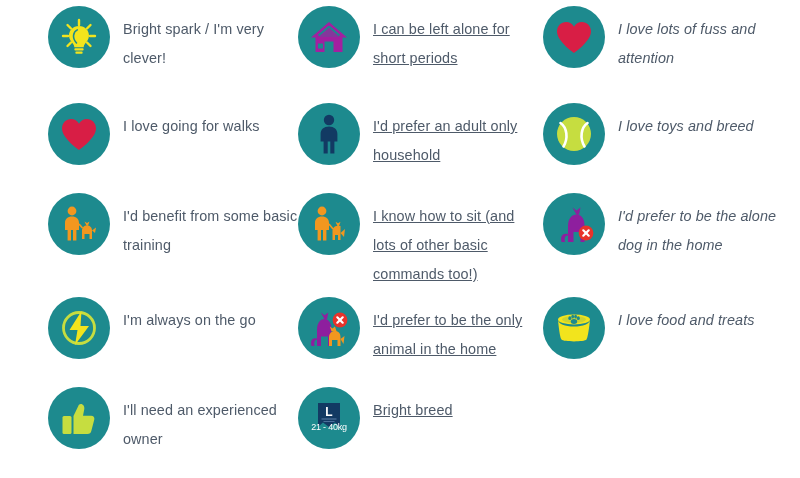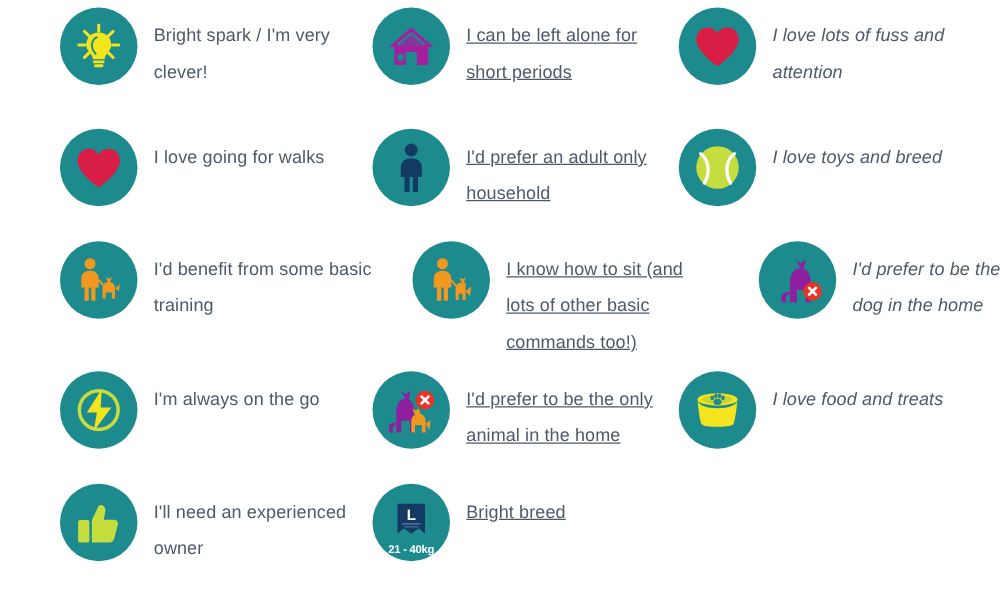--- a/index.html
+++ b/index.html
@@ -42,31 +42,31 @@
     line-height: 29px;
     color: #4e5a69;
     letter-spacing: 0.1px;
     max-width: 175px;
   }
   .label-w2 { max-width: 165px; text-decoration: underline; }
   .label-w3 { max-width: 162px; }
   .size-kg {
     position: absolute;
     left: 0; right: 0;
-    bottom: 5px;
+    bottom: 17px;
     text-align: center;
     font-size: 9px;
-    font-weight: bold;
+    font-weight: normal;
     color: #ffffff;
     letter-spacing: -0.2px;
     line-height: 10px;
   }
   .r1 { height: 97px; }
   .r2 { height: 90px; }
-  .r3 { height: 104px; gap: 32px; }
+  .r3 { height: 104px; }
   .r4 { height: 90px; }
   .r5 { height: 90px; }
 </style>
 </head>
 <body>
 
 <div id="traits-grid">
 
   <div class="trait-row r1">
 

